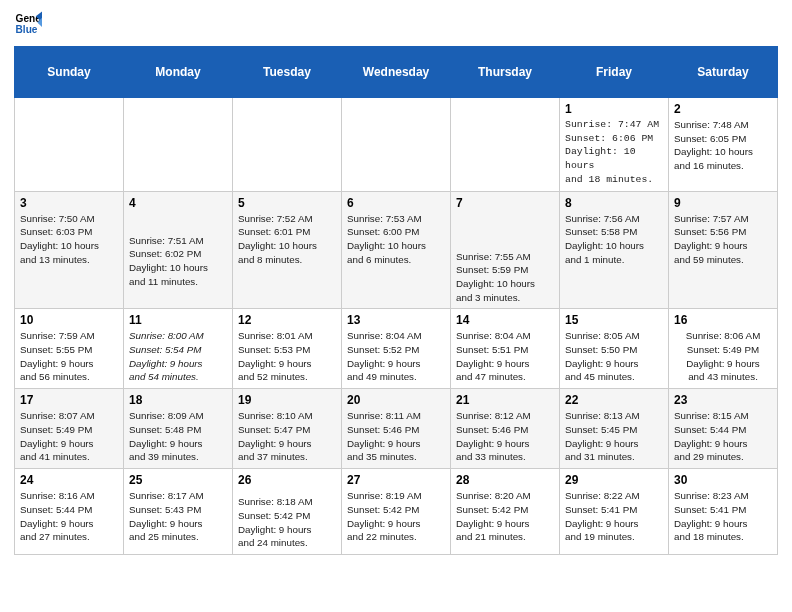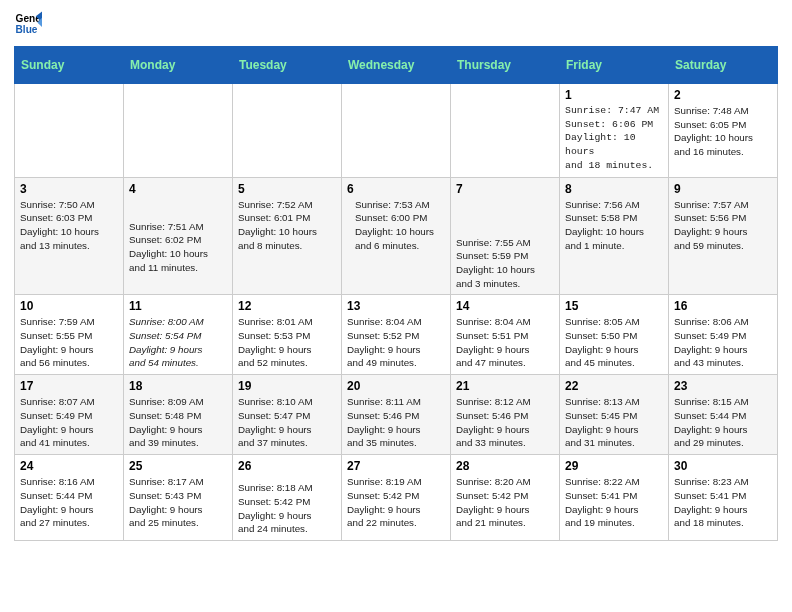--- a/index.html
+++ b/index.html
@@ -43,23 +43,23 @@
       color: #555;
     }
     .calendar {
       width: 100%;
       border-collapse: collapse;
       table-layout: fixed;
       font-size: 10.5px;
     }
     .calendar thead th {
       background-color: #1a5fb4;
-      color: #86efac;
-      text-align: left;
-      padding: 11px 6px;
+      color: #ffffff;
+      text-align: center;
+      padding: 18px 6px;
       font-size: 12px;
       font-weight: bold;
       border: 1px solid #1a5fb4;
     }
     .calendar tbody td {
       vertical-align: top;
       border: 1px solid #ccc;
       padding: 4px 5px;
       height: 80px;
       background: #fff;
@@ -156,21 +156,21 @@
           </td>
           <td>
             <span class="day-num">5</span>
             <div class="day-info" style="white-space: pre-line;">Sunrise: 7:52 AM
 Sunset: 6:01 PM
 Daylight: 10 hours
 and 8 minutes.</div>
           </td>
           <td>
             <span class="day-num">6</span>
-            <div class="day-info" style="white-space: pre-line; margin-left: 8px;">Sunrise: 7:53 AM
+            <div class="day-info" style="white-space: pre-line;">Sunrise: 7:53 AM
 Sunset: 6:00 PM
 Daylight: 10 hours
 and 6 minutes.</div>
           </td>
           <td>
             <span class="day-num">7</span>
             <div class="day-info" style="white-space: pre-line; margin-top: 40px;">Sunrise: 7:55 AM
 Sunset: 5:59 PM
 Daylight: 10 hours
 and 3 minutes.</div>
@@ -228,21 +228,21 @@
           </td>
           <td>
             <span class="day-num">15</span>
             <div class="day-info" style="white-space: pre-line;">Sunrise: 8:05 AM
 Sunset: 5:50 PM
 Daylight: 9 hours
 and 45 minutes.</div>
           </td>
           <td>
             <span class="day-num">16</span>
-            <div class="day-info" style="white-space: pre-line;">Sunrise: 8:06 AM
+            <div class="day-info" style="white-space: pre-line; text-align: center;">Sunrise: 8:06 AM
 Sunset: 5:49 PM
 Daylight: 9 hours
 and 43 minutes.</div>
           </td>
         </tr>
         <tr>
           <td>
             <span class="day-num">17</span>
             <div class="day-info" style="white-space: pre-line;">Sunrise: 8:07 AM
 Sunset: 5:49 PM

